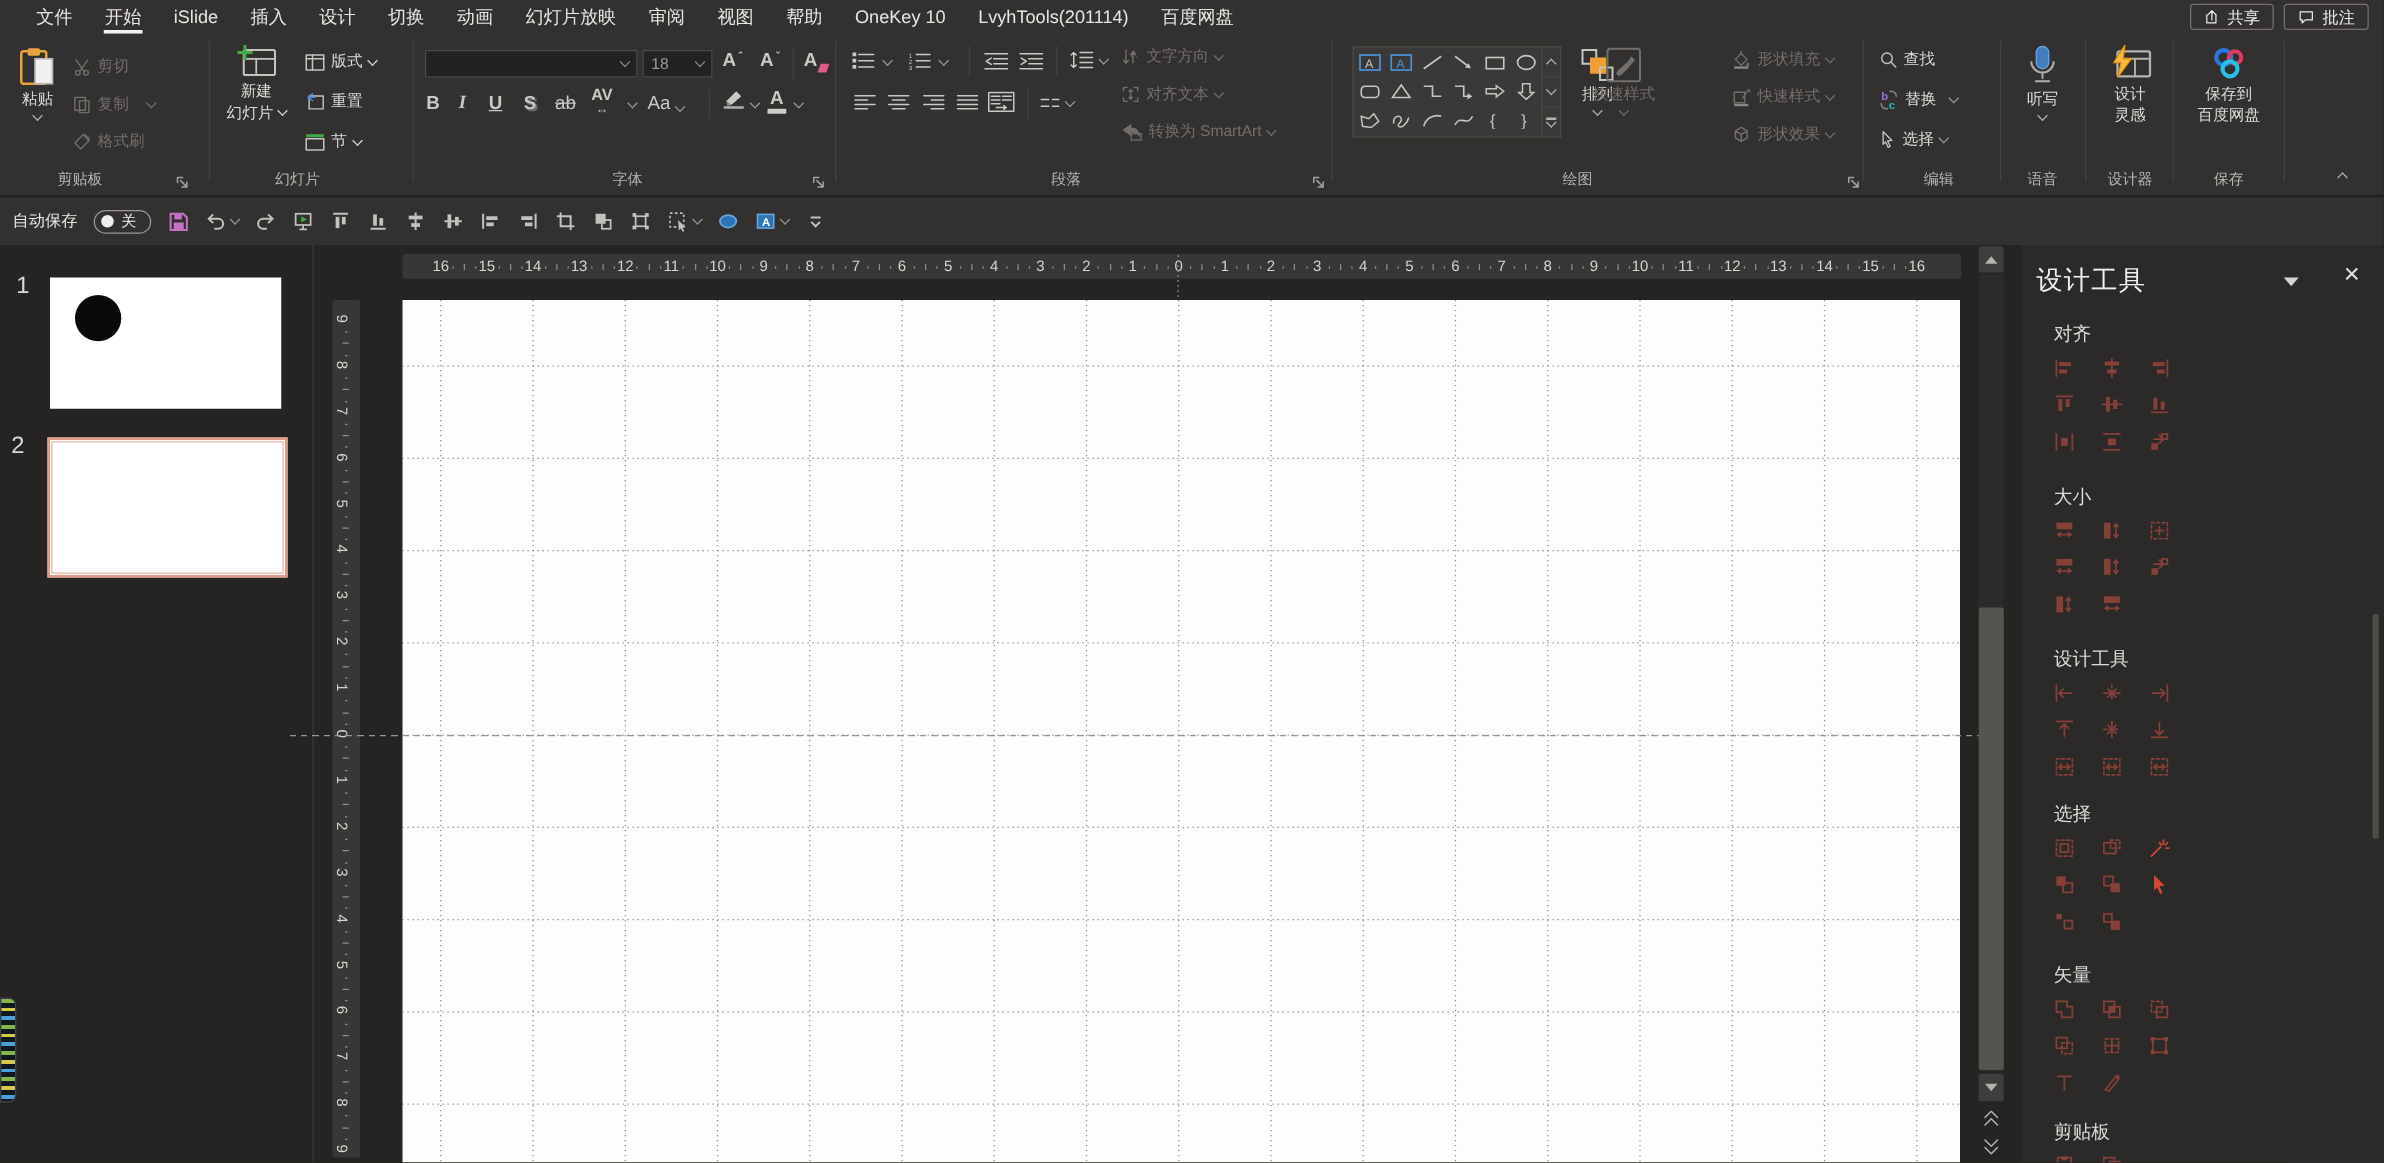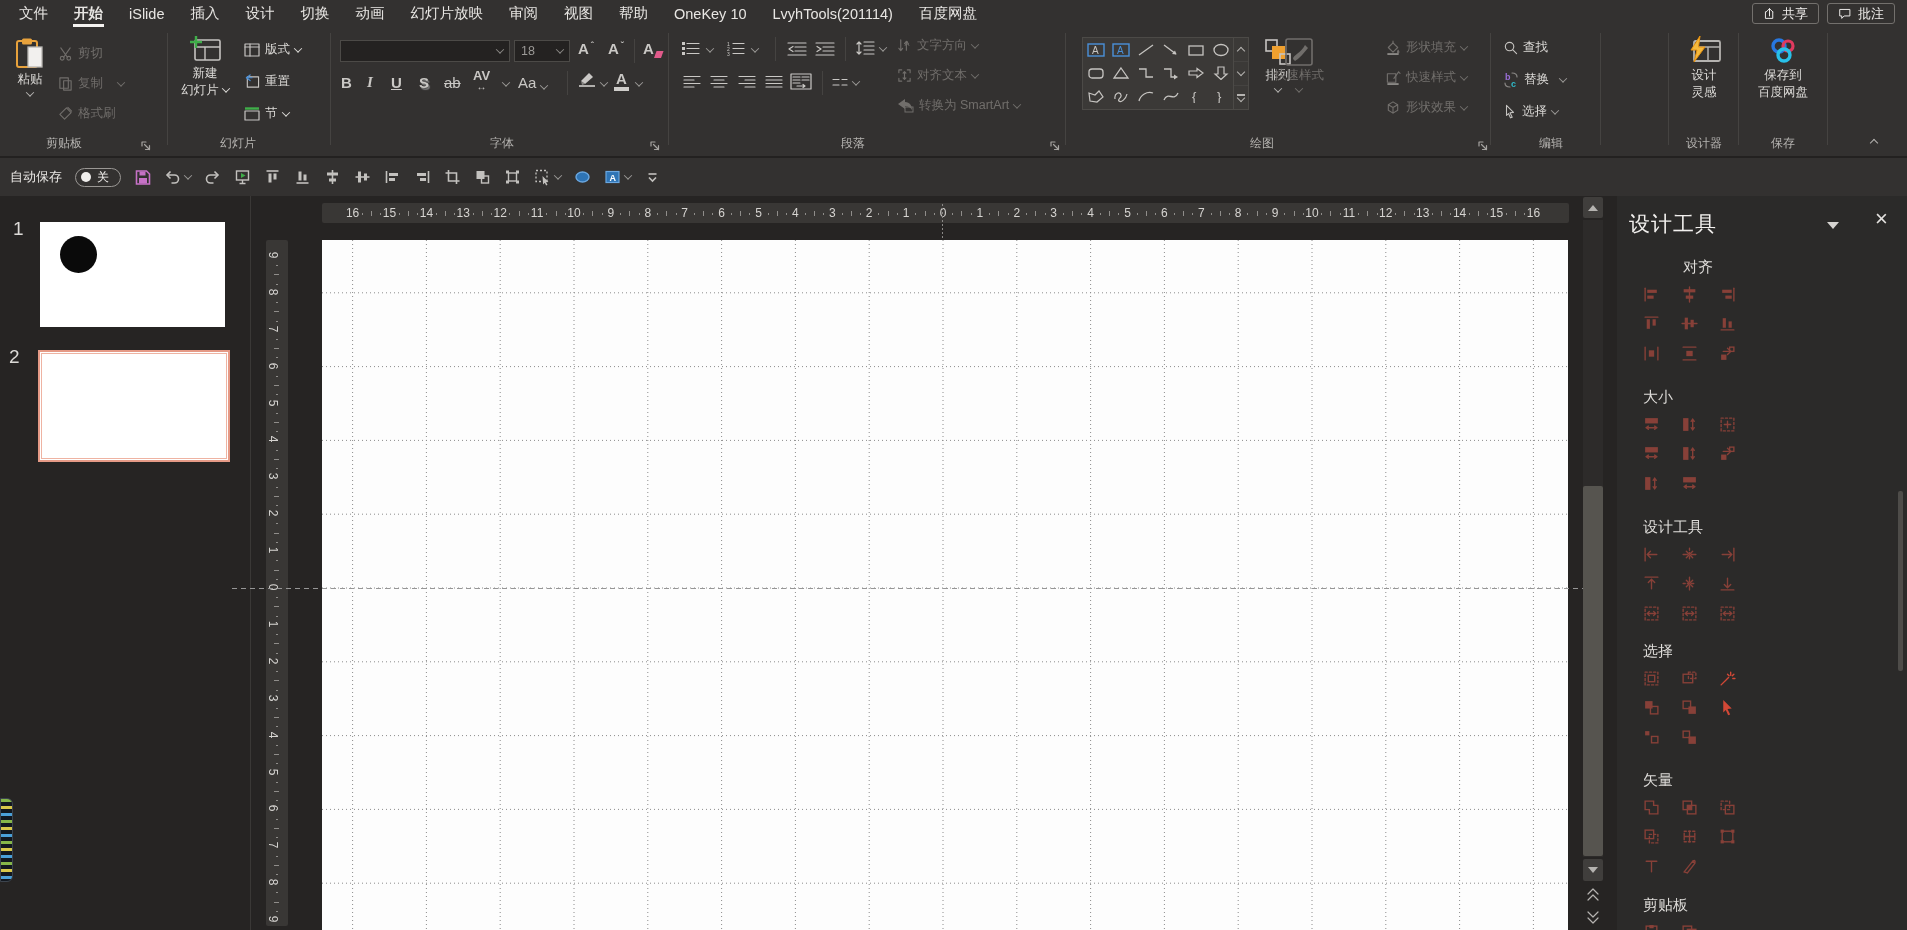--- a/index.html
+++ b/index.html
@@ -3,23 +3,23 @@
 <meta charset="utf-8">
 <style>
   *{box-sizing:border-box;margin:0;padding:0}
   html,body{width:1907px;height:930px;overflow:hidden}
   body{font-family:"Liberation Sans","DejaVu Sans",sans-serif;background:#262423;color:#e8e6e3;position:relative}
   .abs{position:absolute}
   svg{display:block}
   svg .st{fill:none;stroke:currentColor;stroke-width:1.2;stroke-linecap:round;stroke-linejoin:round}
   
   .menubar{position:absolute;left:0;top:0;width:1907px;height:27px;background:#333130;display:flex;align-items:center}
-  .menu-left{display:flex;align-items:center;height:100%;padding-left:6px}
+  .menu-left{display:flex;align-items:center;height:100%;padding-left:16px}
   .menu-item{position:relative;height:100%;display:flex;align-items:center;padding:0 13px;font-size:14.5px;color:#e8e6e3;cursor:default;white-space:nowrap}
-  .menu-item.active{font-weight:bold}
+  .menu-item.active{font-weight:normal}
   .menu-item.active::after{content:"";position:absolute;left:12px;right:12px;bottom:0;height:3px;background:#f5f3f1}
   .menu-right{margin-left:auto;display:flex;align-items:center;gap:8px;padding-right:12px}
   .top-btn{display:flex;align-items:center;gap:6px;border:1px solid #73706d;border-radius:3px;height:21px;padding:0 10px;font-size:13px;color:#f0eeec}
   
   .ribbon{position:absolute;left:0;top:27px;width:1907px;height:131px;background:#333130;border-bottom:2px solid #232120}
   .rgroup{position:absolute;top:0;height:100%}
   .rsep{position:absolute;top:6px;height:112px;width:1px;background:#454341}
   .glabel{position:absolute;bottom:4px;font-size:12px;color:#b5b3b0;white-space:nowrap;transform:translateX(-50%)}
   .launcher{position:absolute;bottom:4px;width:12px;height:12px;color:#a5a3a0}
   .bigbtn{position:absolute;display:flex;flex-direction:column;align-items:center;font-size:12.5px;color:#dcdad7;text-align:center;line-height:1.35}
@@ -571,20 +571,34 @@
       <svg width="14" height="15" viewBox="0 0 16 16">
           <path class="st" style="color:#c6c4c1" d="M4 1 L12 9 L8 9.5 L10.5 14.5 L8.5 15.3 L6.3 10.3 L4 12.5 Z"></path>
         </svg>
       <span>选择</span>
       <span class="chv" style="color:#9b9996"></span>
     </div>
     <span class="glabel" style="left:60px">编辑</span>
   </div>
   <div class="rsep" style="left:1600px"></div>
 
+  <div class="rgroup" style="left:1601px;width:67px">
+    <div class="bigbtn" style="left:10px;top:8px;width:46px">
+      <span>
+          <svg width="30" height="36" viewBox="0 0 30 36">
+        <rect x="10" y="2" width="10" height="18" rx="5" fill="#3f7fc1" stroke="#6aa7e0"></rect>
+        <path d="M6 14 a9 9 0 0 0 18 0" fill="none" stroke="#b0aeab" stroke-width="1.6"></path>
+        <path d="M15 23 v5 M9 30 h12" stroke="#b0aeab" stroke-width="1.6"></path>
+          </svg>
+        </span>
+      <span>听写</span>
+      <span class="chv" style="margin-top:3px;color:#b5b3b0"></span>
+    </div>
+    <span class="glabel" style="left:33px">语音</span>
+  </div>
   <div class="rsep" style="left:1668px"></div>
 
   <div class="rgroup" style="left:1669px;width:69px">
     <div class="bigbtn" style="left:8px;top:8px;width:54px">
       <span>
           <svg width="36" height="32" viewBox="0 0 36 32">
         <rect x="8" y="6" width="26" height="20" rx="1.5" fill="none" stroke="#b5b3b0" stroke-width="1.8"></rect>
         <path d="M8 12 h26 M22 12 v14" stroke="#b5b3b0" stroke-width="1.5" fill="none"></path>
         <path d="M14 1 L5 15 H11 L8 27 L19 12 H12.5 Z" fill="#f5b93d" stroke="#e8920f" stroke-width="1"></path>
           </svg>
@@ -1011,21 +1025,21 @@
           <path class="st" d="M2 3 L7 8 L12 3 M2 9 L7 14 L12 9" stroke-width="1.8"></path>
         </svg>
       </div>
   </div>
 
   <div class="rpanel">
     <span class="rp-title">设计工具</span>
     <span class="rp-chv"></span>
     <span class="rp-close">×</span>
     <div class="rp-body" id="rp-body">
-        <span class="rp-sec-title" style="top: 14px; margin-left: 40px;">对齐</span>
+        <span class="rp-sec-title" style="top: 14px;">对齐</span>
         <span class="rp-ico" style="left: 24px; top: 40px;">
           <svg width="17" height="17" viewBox="0 0 16 16">
             <path d="M2 2 v12" stroke="currentColor" stroke-width="1.3" fill="none" stroke-linecap="round"></path>
             <rect x="4" y="3.5" width="9" height="3" fill="currentColor"></rect>
             <rect x="4" y="9" width="6" height="3" fill="currentColor"></rect>
           </svg>
         </span>
         <span class="rp-ico" style="left: 62px; top: 40px;">
           <svg width="17" height="17" viewBox="0 0 16 16">
             <path d="M8 1 v14" stroke="currentColor" stroke-width="1.3" fill="none" stroke-linecap="round"></path>

